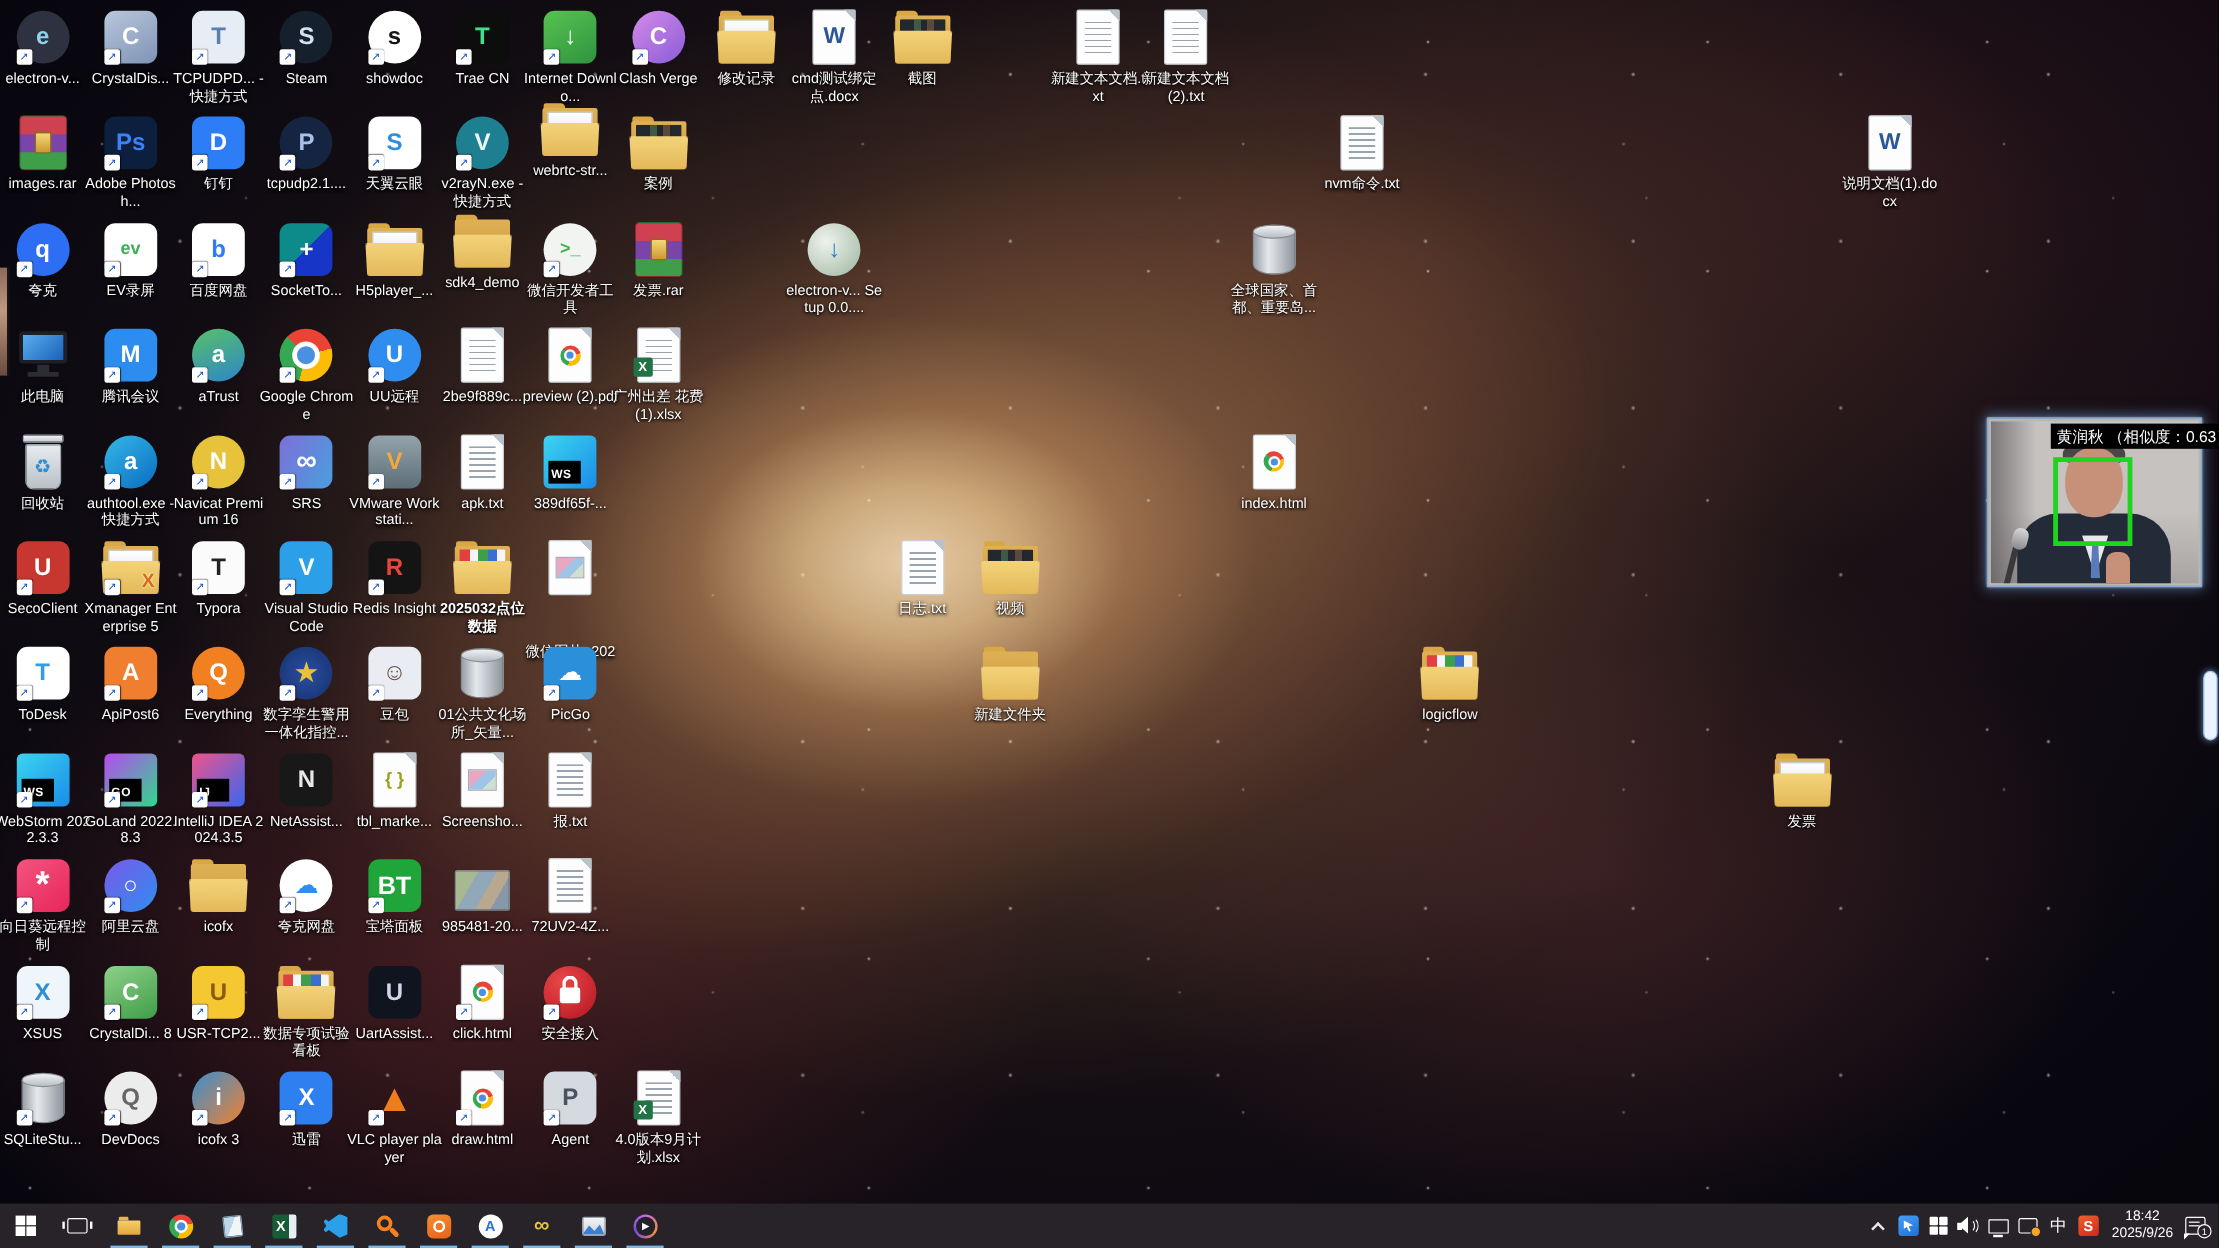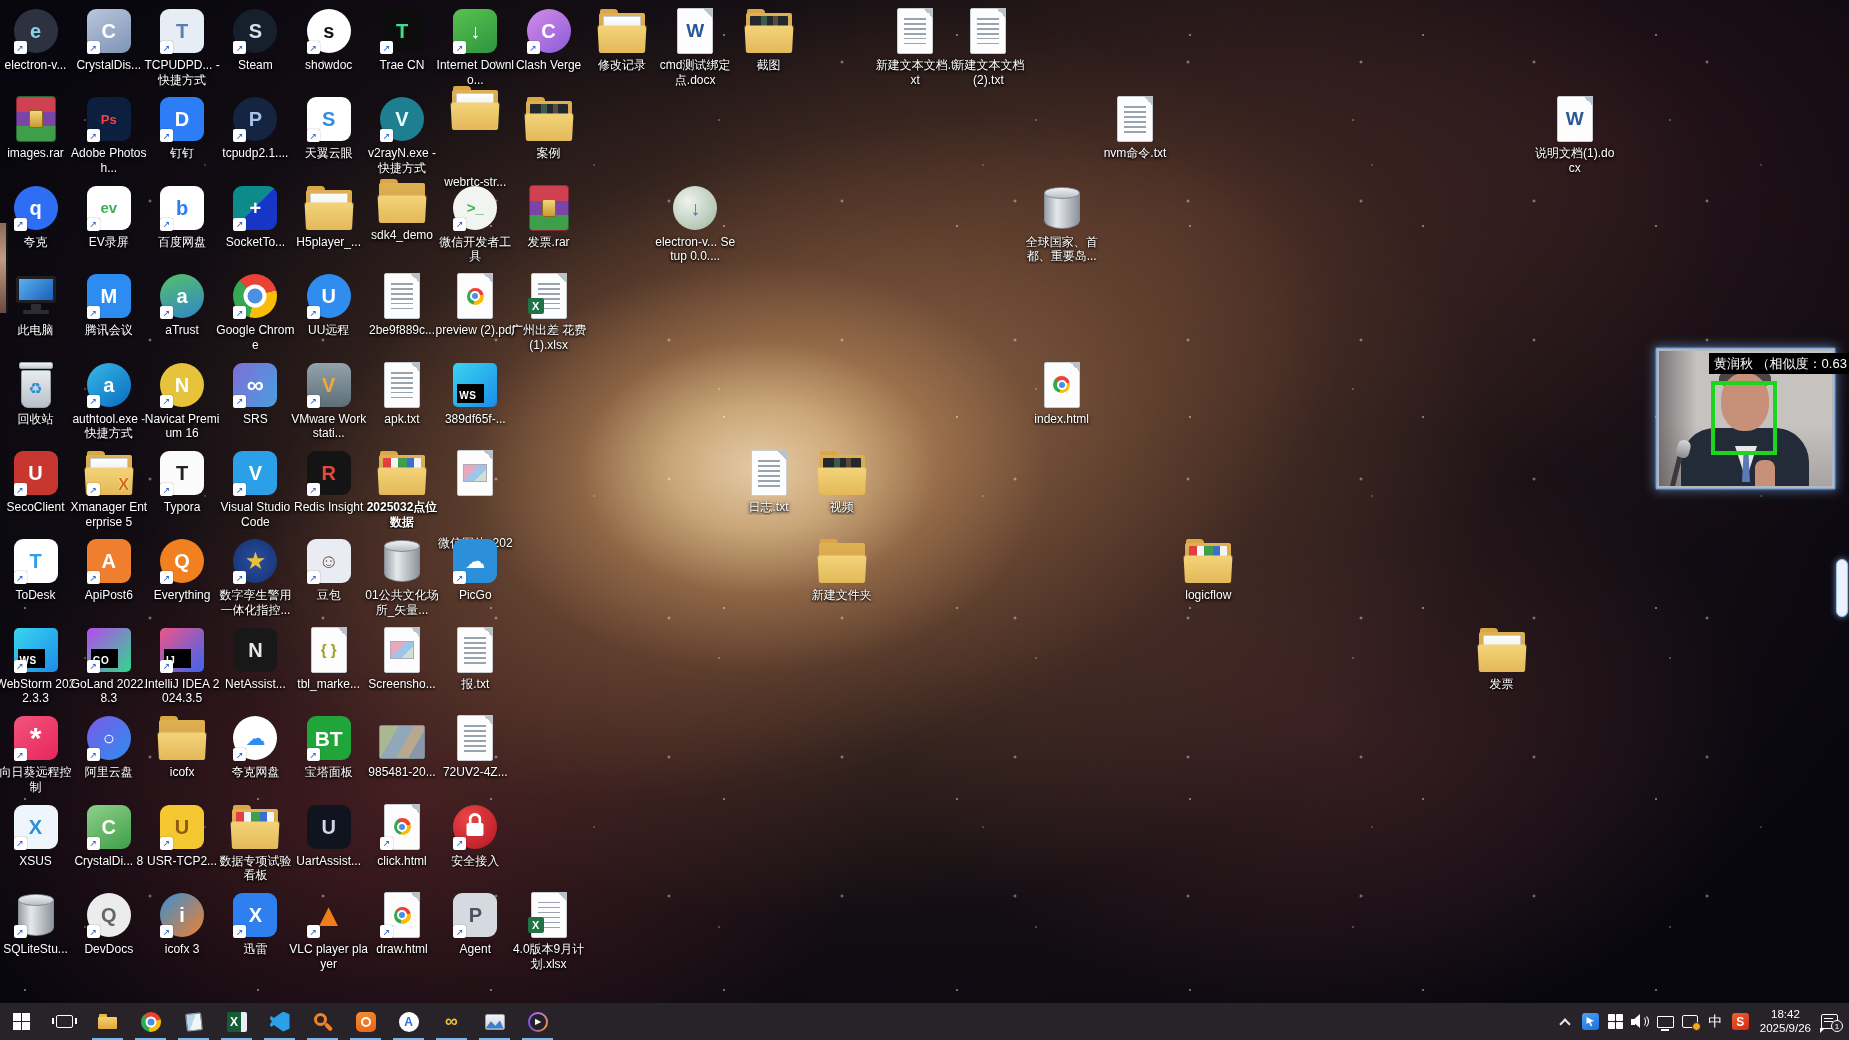--- a/index.html
+++ b/index.html
@@ -314,21 +314,21 @@
         <div class="icon-label">新建文本文档 (2).txt</div>
       </div>
       <div class="icon-cell" title="images.rar" style="left: -6.5px; top: 95.4px;">
         <div class="art-wrap">
           <div class="rar-art"></div>
         </div>
         <div class="icon-label">images.rar</div>
       </div>
       <div class="icon-cell" title="Adobe Photosh..." style="left: 66.8px; top: 95.4px;">
         <div class="art-wrap">
-          <div class="art " style="background:#0c1f3f;color:#ef4444;font-size:13px">Ps</div>
+          <div class="art " style="background:#0c1f3f;color:#3b82f6;font-size:20px">Ps</div>
           <div class="shortcut-arrow">↗</div>
         </div>
         <div class="icon-label">Adobe Photosh...</div>
       </div>
       <div class="icon-cell" title="钉钉" style="left: 140.1px; top: 95.4px;">
         <div class="art-wrap">
           <div class="art " style="background:#2d7df6;color:#ffffff;font-size:20px">D</div>
           <div class="shortcut-arrow">↗</div>
         </div>
         <div class="icon-label">钉钉</div>
@@ -347,21 +347,21 @@
         </div>
         <div class="icon-label">天翼云眼</div>
       </div>
       <div class="icon-cell" title="v2rayN.exe - 快捷方式" style="left: 360px; top: 95.4px;">
         <div class="art-wrap">
           <div class="art circ" style="background:#1e7f90;color:#eafafc;font-size:20px">V</div>
           <div class="shortcut-arrow">↗</div>
         </div>
         <div class="icon-label">v2rayN.exe - 快捷方式</div>
       </div>
-      <div class="icon-cell" title="webrtc-str..." style="left: 433.3px; top: 84px; gap: 40px;">
+      <div class="icon-cell" title="webrtc-str..." style="left: 433.3px; top: 84px;">
         <div class="art-wrap">
           <div class="folder-art">
             <div class="f-tab"></div>
             <div class="f-back"></div>
             <div class="f-inner f-file"></div>
             <div class="f-front"></div>
           </div>
         </div>
         <div class="icon-label">webrtc-str...</div>
       </div>

